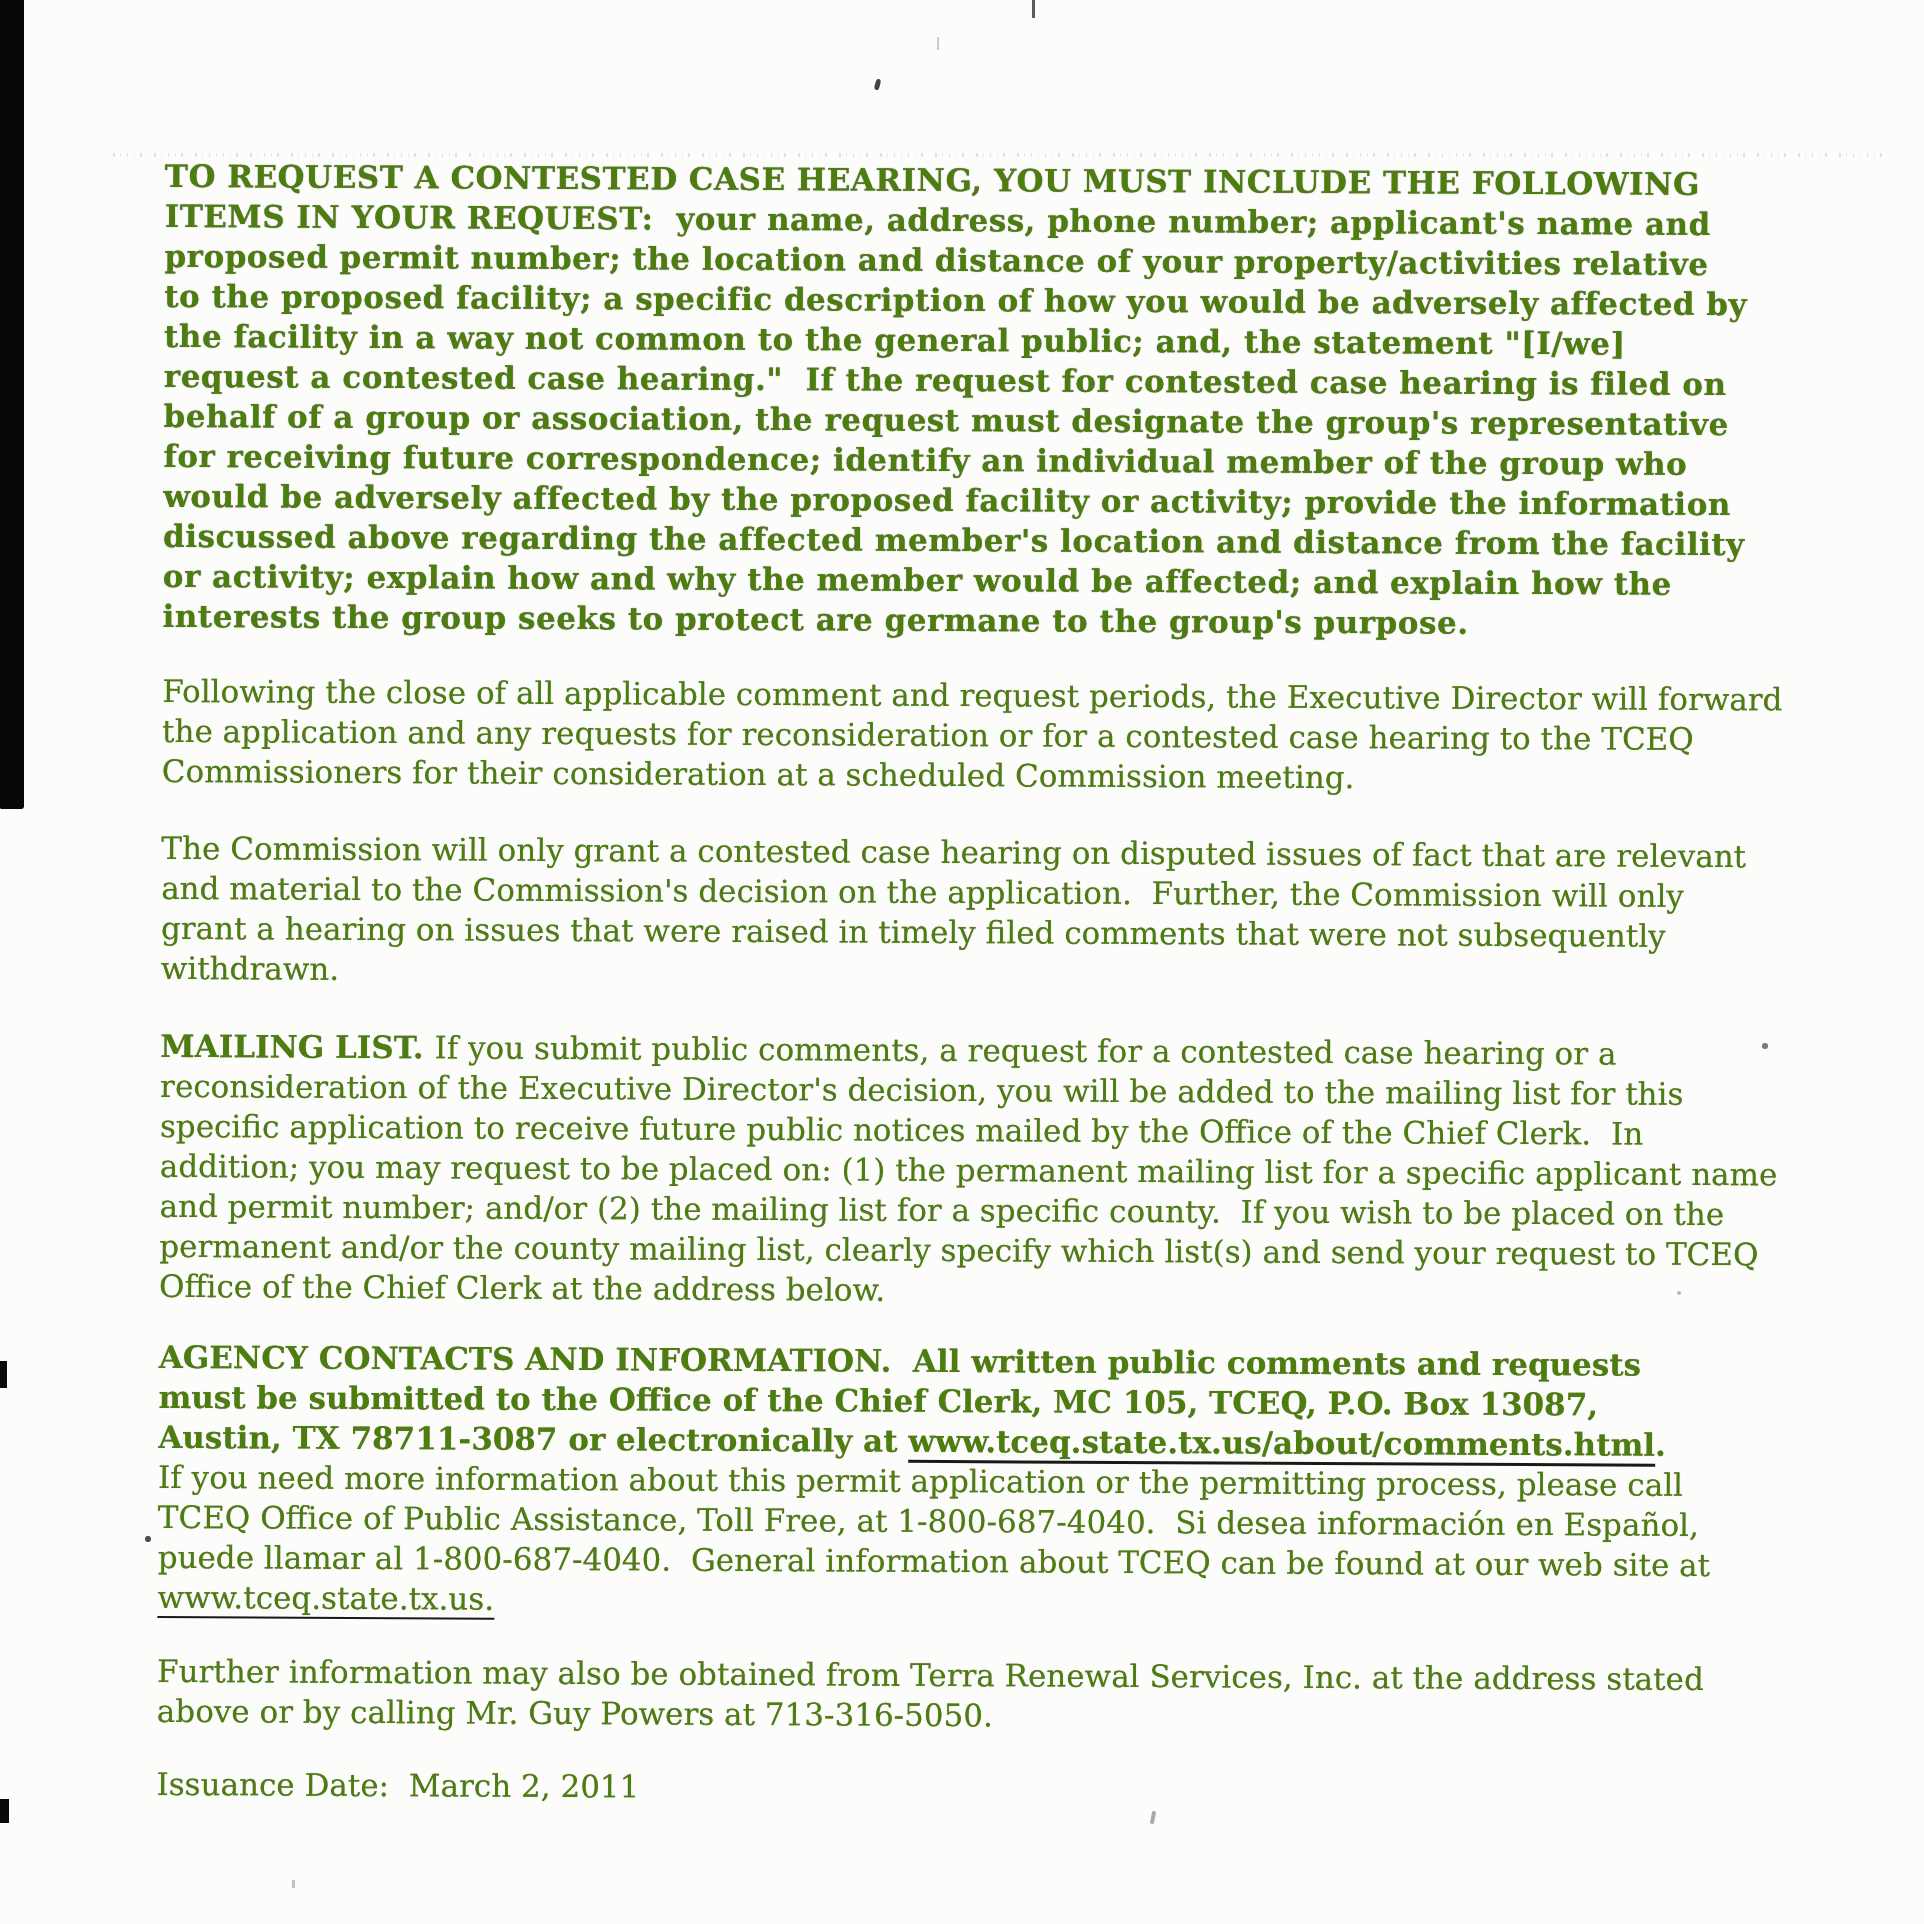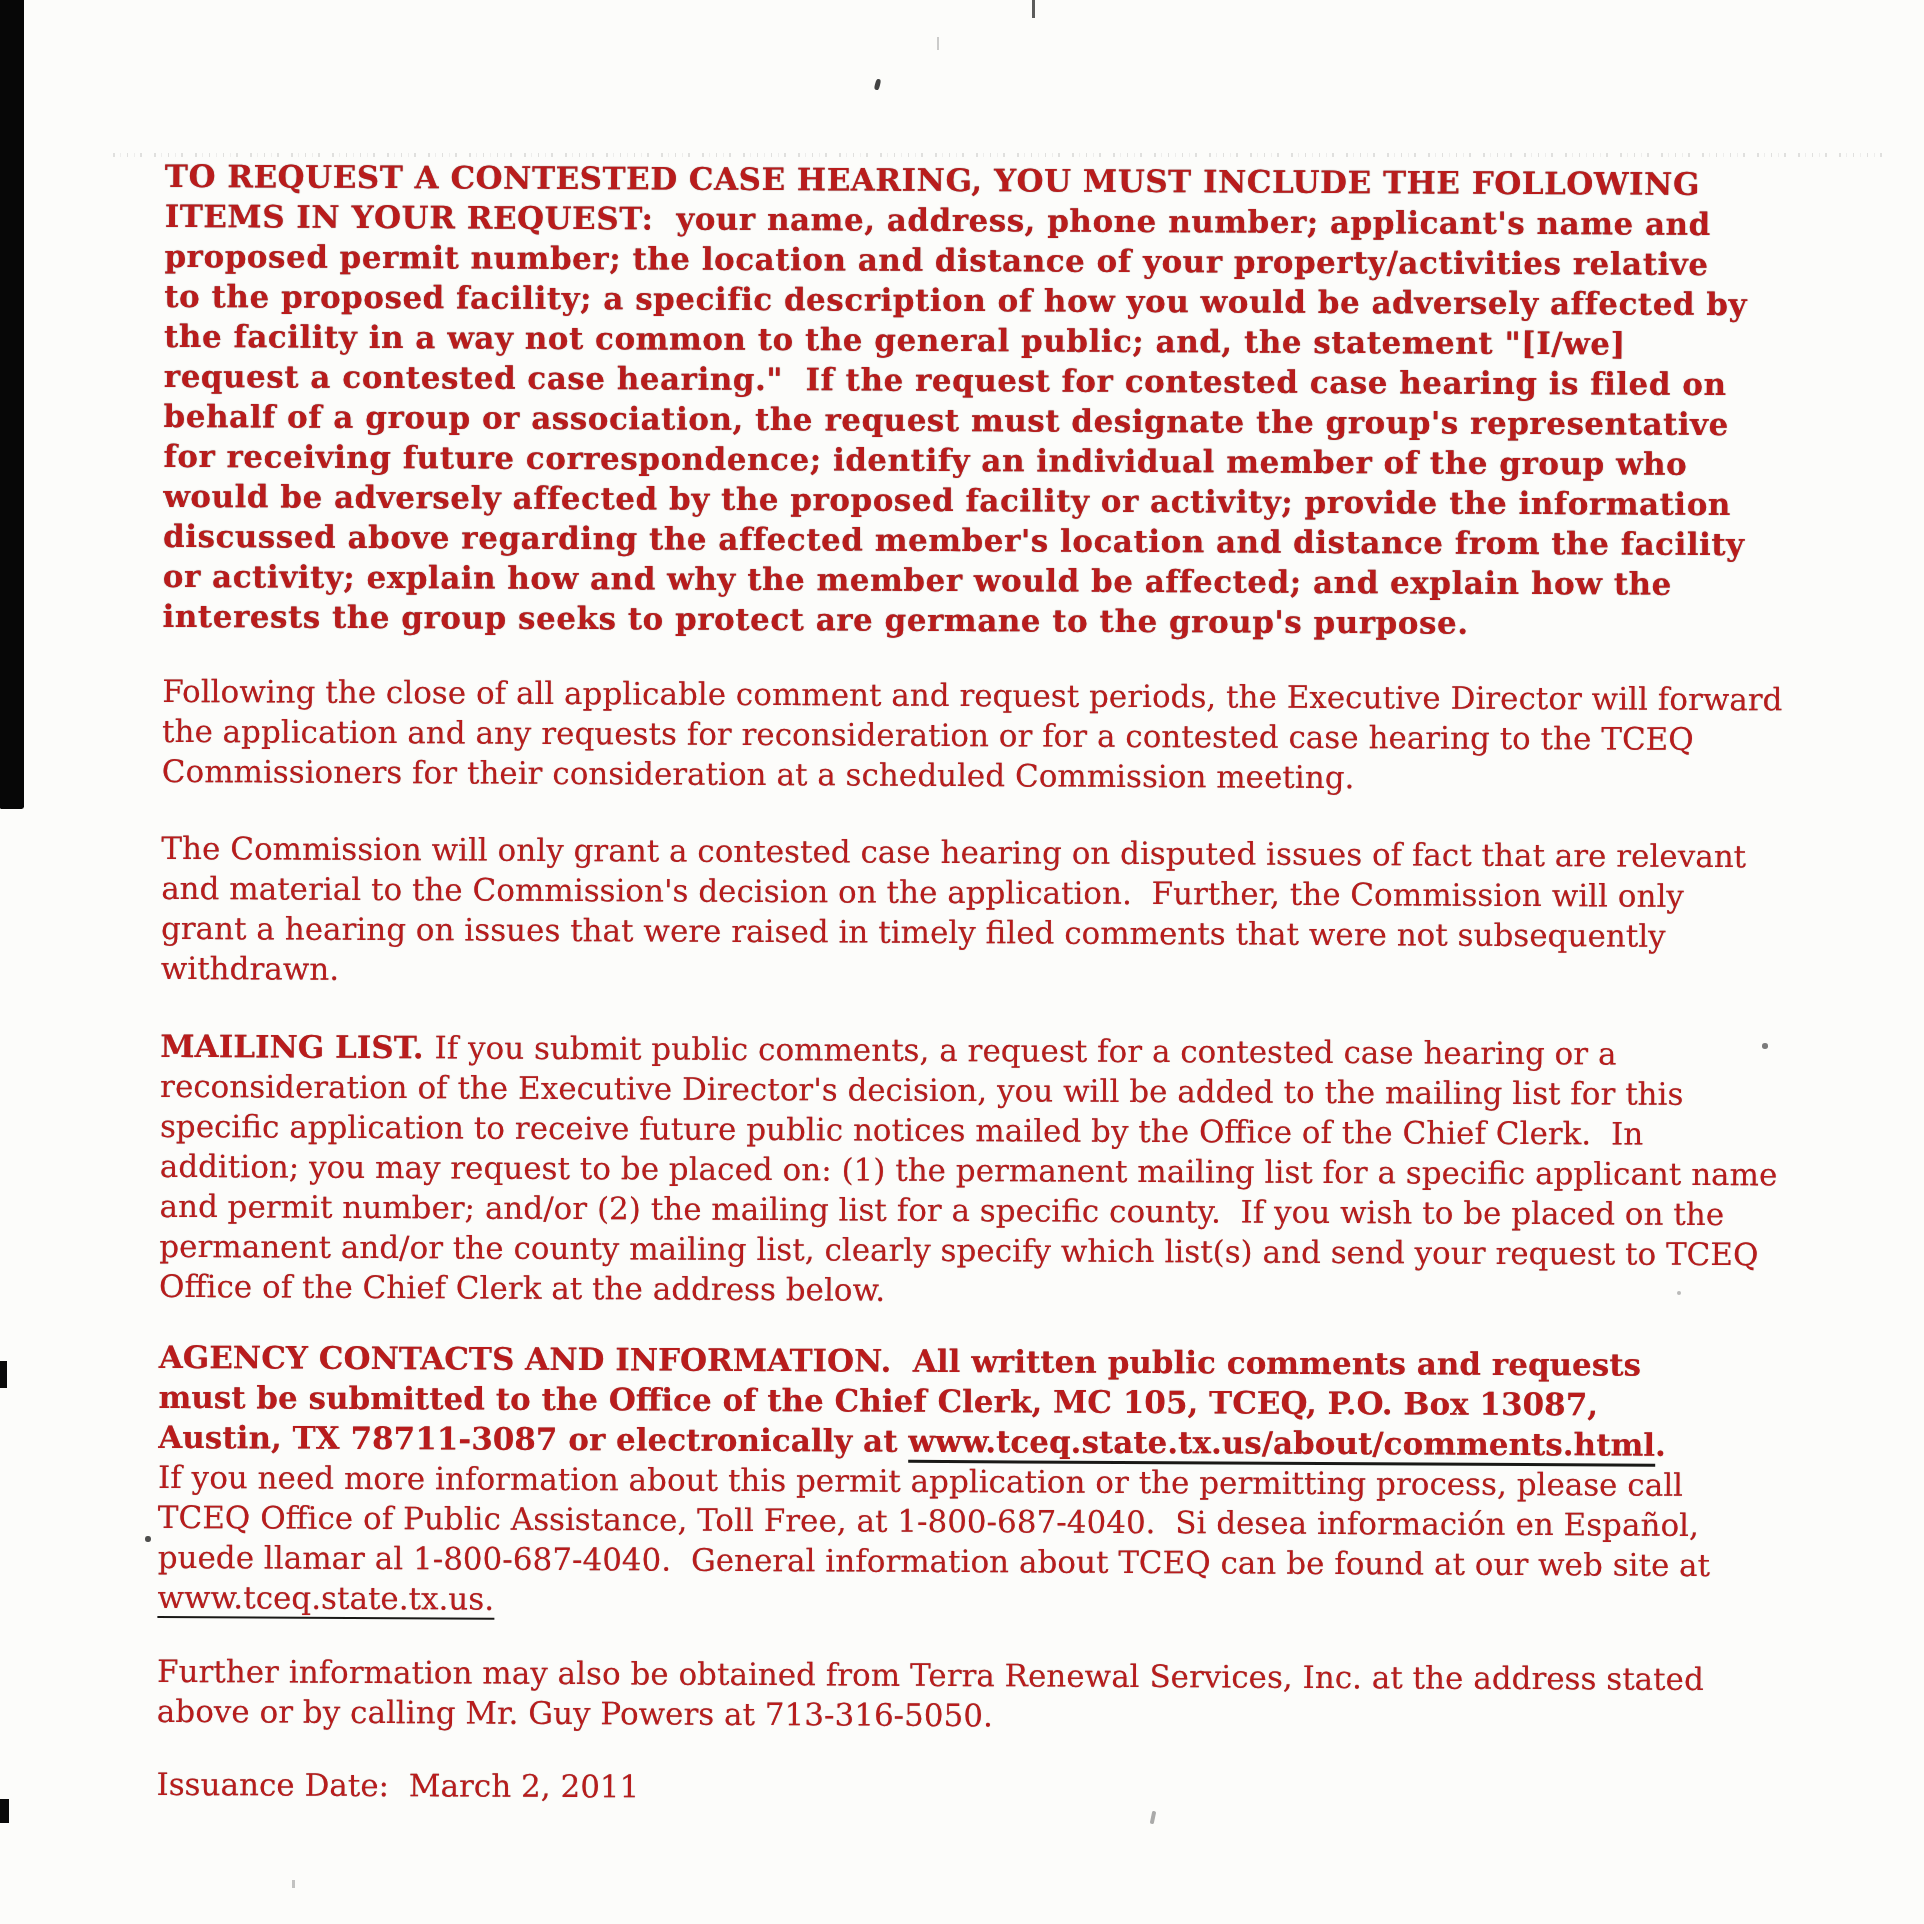--- a/index.html
+++ b/index.html
@@ -2,21 +2,21 @@
 <html style="font-size:13px"><head>
 <meta charset="utf-8">
 <style>
   html,body{margin:0;padding:0;background:#e8e8e6;}
   .page{
     position:relative;
     width:1924px;height:1925px;
     background:#fcfcfa;
     overflow:hidden;
     font-family:"DejaVu Serif","Liberation Serif",serif;
-    color:#b91c1c;
+    color:#4d7c0f;
   }
   
   .doc{
     position:absolute;inset:0;
     transform:rotate(0.3deg);
     transform-origin:177px 161px;
   }
   .para{
     position:absolute;
     font-size:31px;

